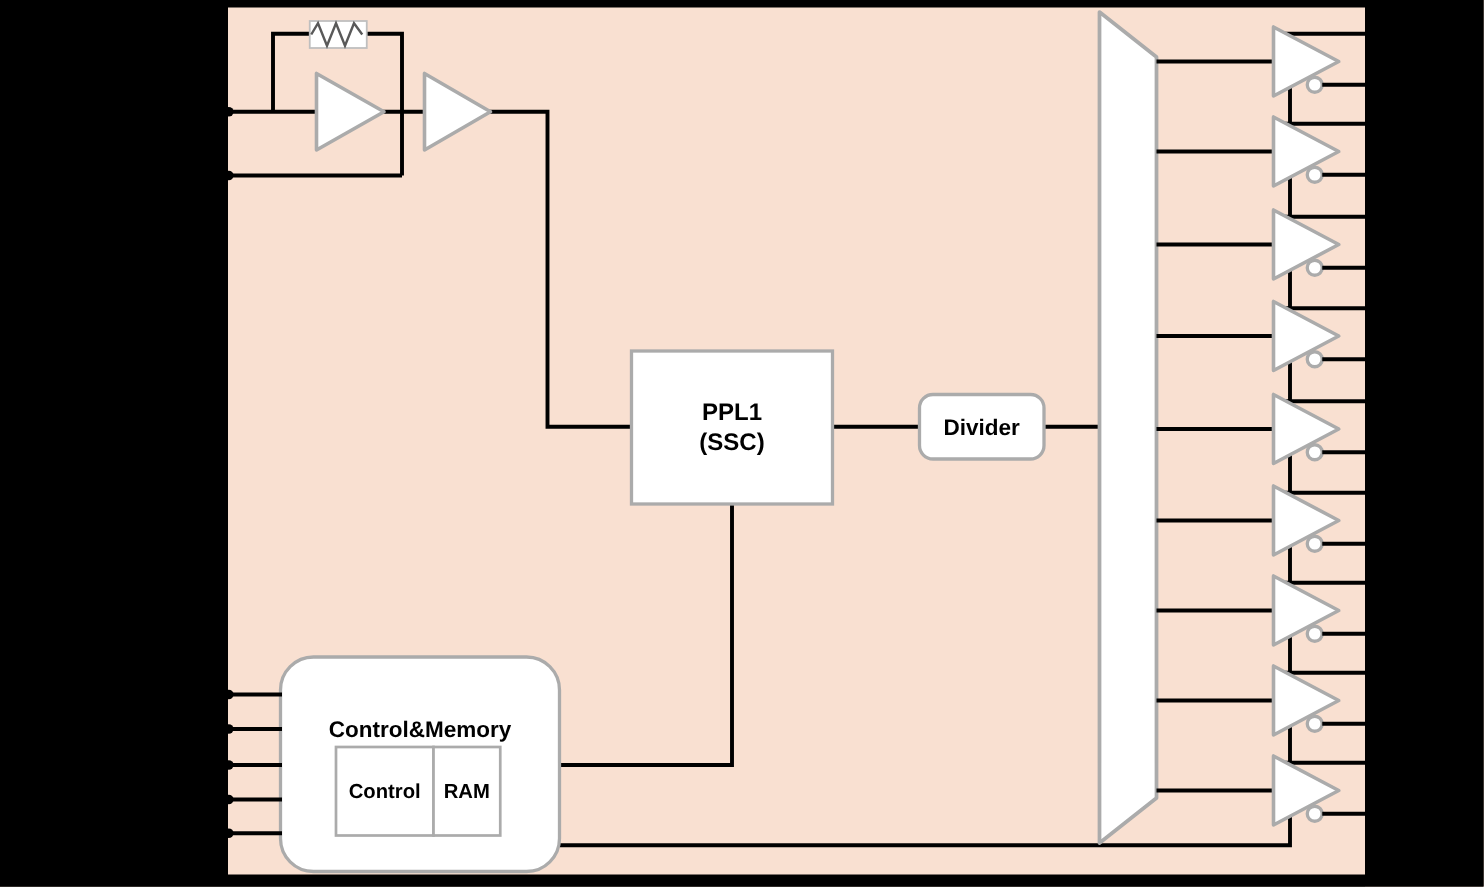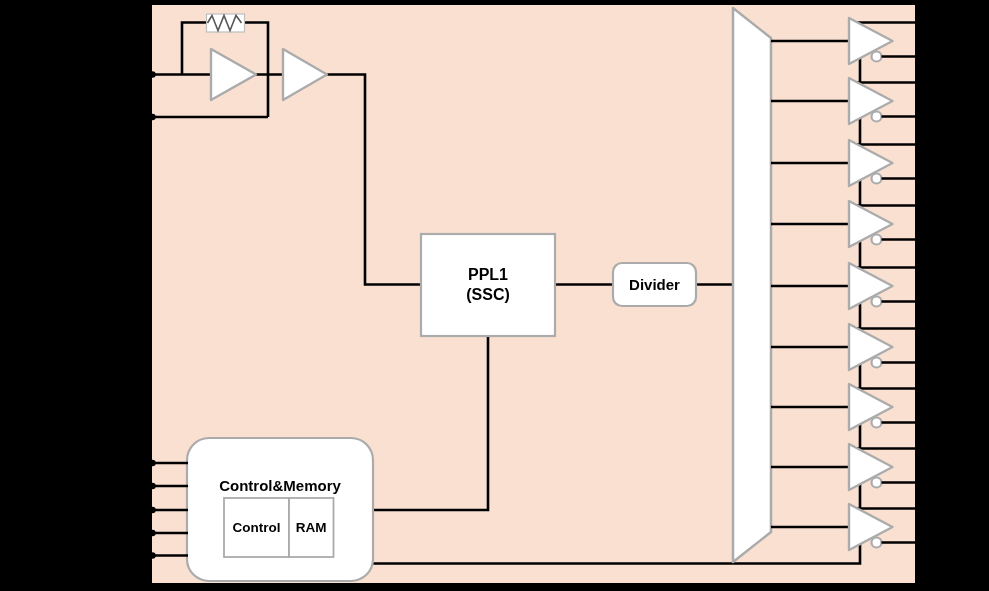--- a/index.html
+++ b/index.html
@@ -1,19 +1,19 @@
 <!DOCTYPE html>
 <html style="--bg: #000000; --chip: #F9E0D1; --wire: #000000; --gray: #ABABAB; --res: #595959;"><head>
 <meta charset="utf-8">
 <style>
   :root{
     --bg:#000000; --chip:#F9E0D1; --wire:#000000; --gray:#ABABAB; --res:#595959;
   }
   html,body{margin:0;padding:0;background:var(--bg);}
-  .stage{position:relative;width:989px;height:591px;background:var(--bg);overflow:hidden;}
+  .stage{position:relative;width:910px;height:591px;background:var(--bg);overflow:hidden;}
   svg{display:block;}
   .wire{stroke:var(--wire);stroke-width:2.6;fill:none;}
   .shape{fill:#ffffff;stroke:var(--gray);}
   .chip{fill:var(--chip);stroke:var(--wire);stroke-width:4;}
   .dot{fill:var(--wire);stroke:none;}
   text{font-family:"Liberation Sans","DejaVu Sans",sans-serif;font-weight:bold;fill:#000;text-anchor:middle;}
   .t16{font-size:16px;} .t15{font-size:15px;} .t13{font-size:13.5px;}
 </style>
 </head>
 <body>

